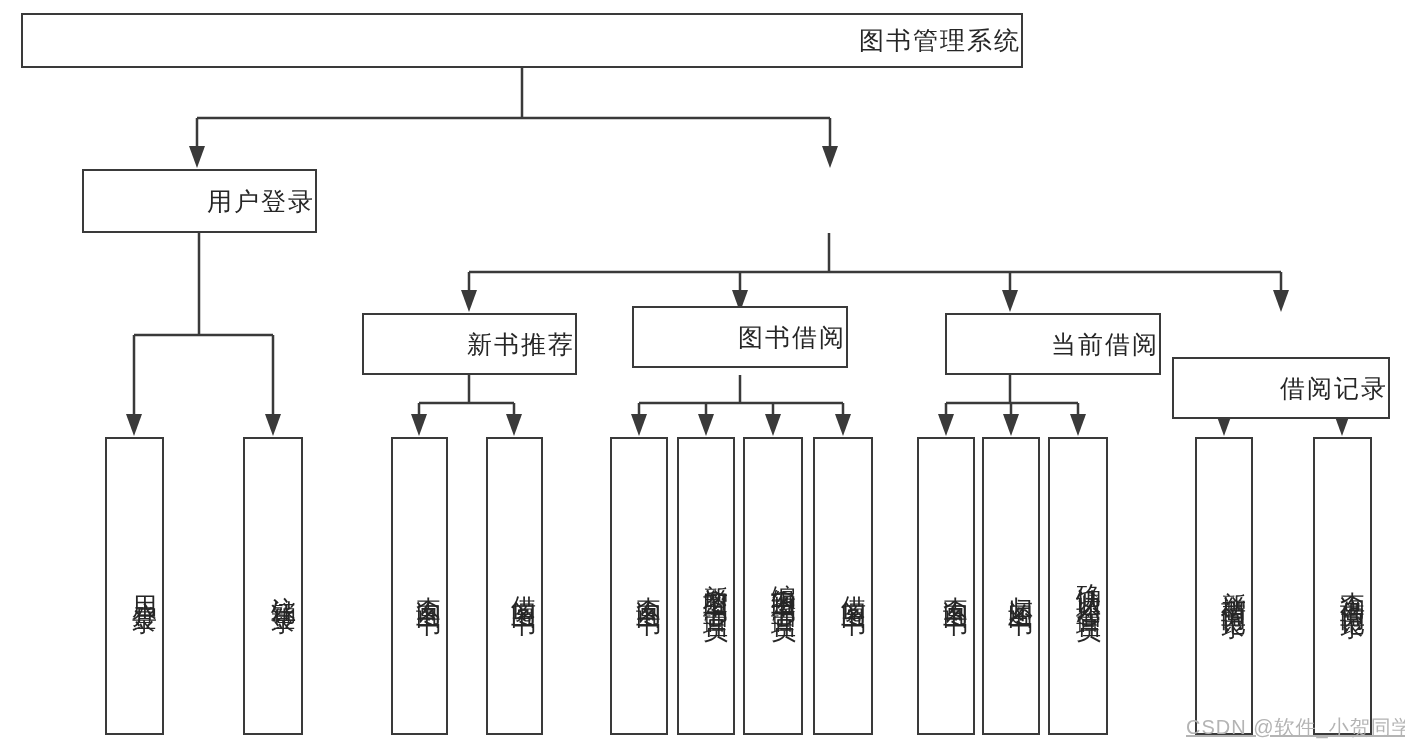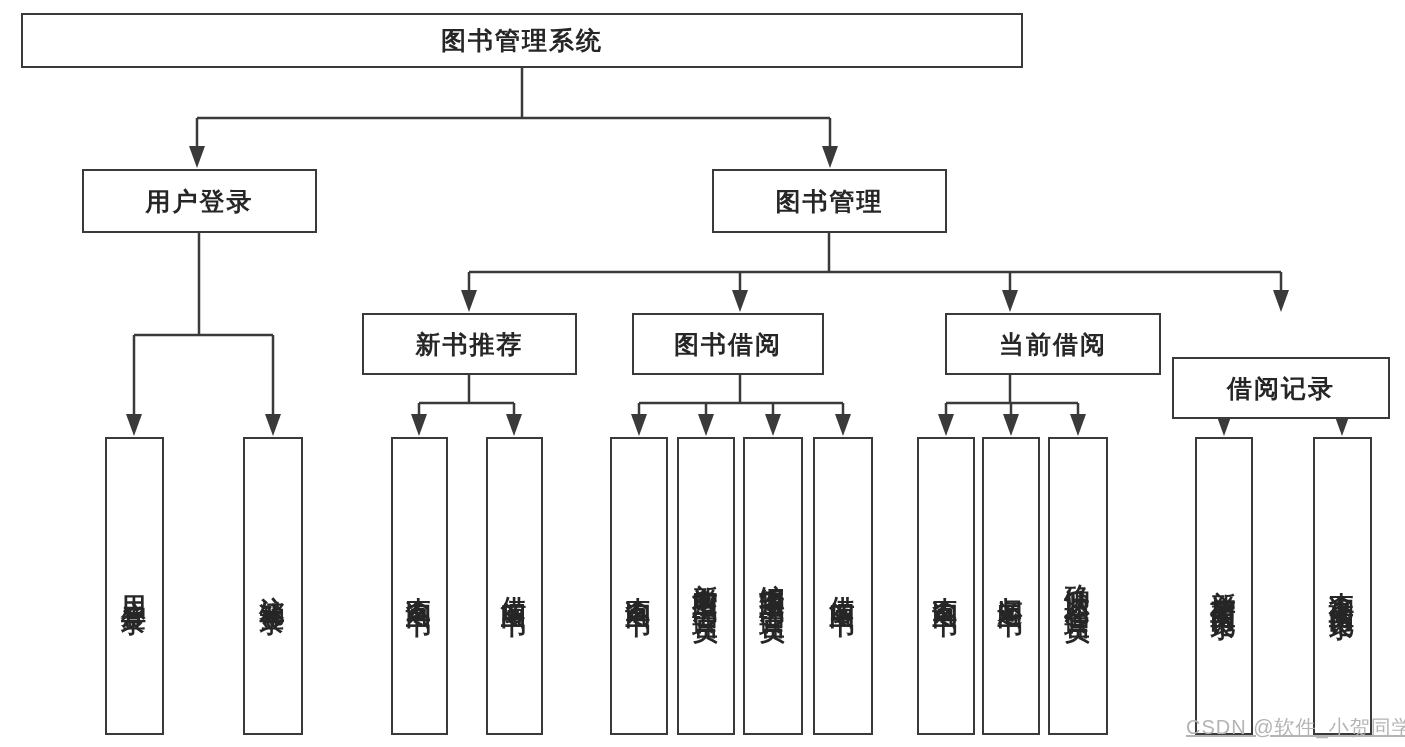--- a/index.html
+++ b/index.html
@@ -26,24 +26,23 @@
     z-index: 1;
   }
   .cline { stroke: var(--line); stroke-width: 2.5; fill: none; }
   .carrow { fill: var(--line); stroke: none; }
   .box {
     position: absolute;
     background: var(--boxbg);
     border: 2.5px solid var(--line);
     display: flex;
     align-items: center;
-    justify-content: center;
+    justify-content: flex-end;
     z-index: 2;
     color: var(--text);
-    font-weight: bold;
   }
   .box.root { border-width: 2px; }
   .htext {
     font-size: 25px;
     letter-spacing: 2px;
     white-space: nowrap;
     color: var(--text);
   }
   .vtext {
     writing-mode: vertical-rl;
@@ -112,28 +111,25 @@
     </g>
   </svg>
 
   <div class="box root" style="left:21px; top:13px; width:1002px; height:55px;">
     <span class="htext">图书管理系统</span>
   </div>
 
   <div class="box" style="left:82px; top:169px; width:235px; height:64px;">
     <span class="htext">用户登录</span>
   </div>
-  <div class="box" style="left:712px; top:169px; width:235px; height:64px;">
-    <span class="htext">图书管理</span>
-  </div>
 
   <div class="box" style="left:362px; top:313px; width:215px; height:62px;">
     <span class="htext">新书推荐</span>
   </div>
-  <div class="box" style="left:632px; top:313px; width:192px; height:62px;">
+  <div class="box" style="left:632px; top:306px; width:216px; height:62px;">
     <span class="htext">图书借阅</span>
   </div>
   <div class="box" style="left:902px; top:313px; width:216px; height:62px;margin-left:43px;">
     <span class="htext">当前借阅</span>
   </div>
   <div class="box" style="left:1172px; top:313px; width:218px; height:62px;margin-top:44px;">
     <span class="htext">借阅记录</span>
   </div>
 
   <div class="box" style="left:105px; top:437px; width:59px; height:298px;">

